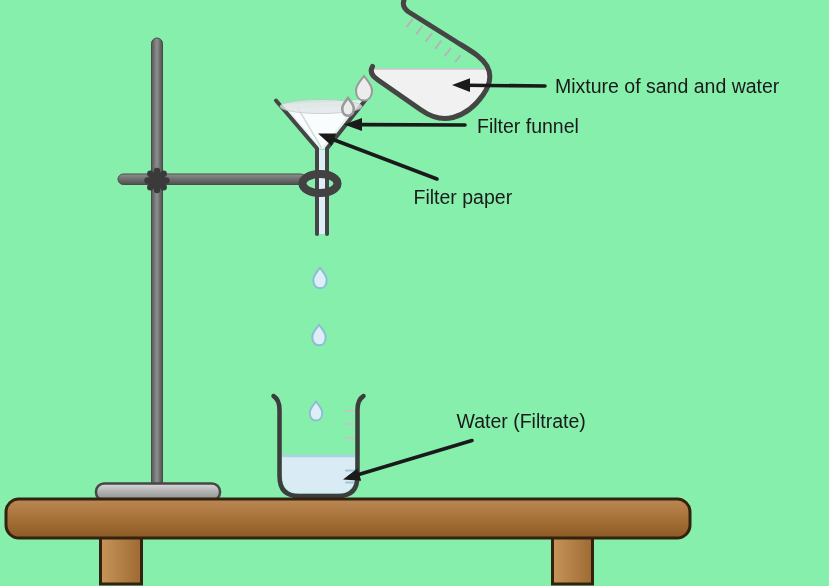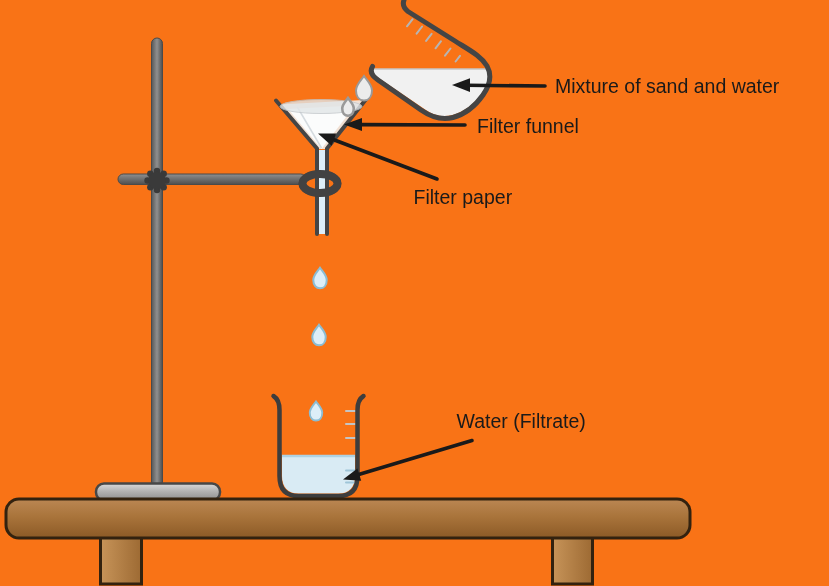--- a/index.html
+++ b/index.html
@@ -1,16 +1,16 @@
 <!DOCTYPE html>
 <html style="--outline: #454545; --glass-outline: #3d3d3d; --label-text: #1a1a1a; --arrow: #1a1a1a; --water-fill: #d9ebf4; --water-surface: #aed2e3; --drop-fill: #ddeef8; --drop-stroke: #8bbdd4; --mixture-fill: #f1f1f1; --mixture-surface: #c6c6c6; --metal: #6e6e6e; --metal-dark: #424242; --table-top: #a9743b; --table-outline: #33220f; --leg-fill: #b9854d; --base-fill: #b5b5b5;"><head>
 <meta charset="utf-8">
 <style>
   html,body{margin:0;padding:0;background:#ffffff;}
-  .stage{position:relative;width:829px;height:586px;background:#f97316;overflow:hidden;
+  .stage{position:relative;width:829px;height:586px;background:#86efac;overflow:hidden;
          font-family:"Liberation Sans", sans-serif;}
   svg{display:block;}
   text.diagram-label{font-family:"Liberation Sans", sans-serif;font-size:19.5px;
                      fill:var(--label-text,#1a1a1a);}
 </style>
 </head>
 <body>
 
 <div class="stage">
 <svg width="829" height="586" viewBox="0 0 829 586">

